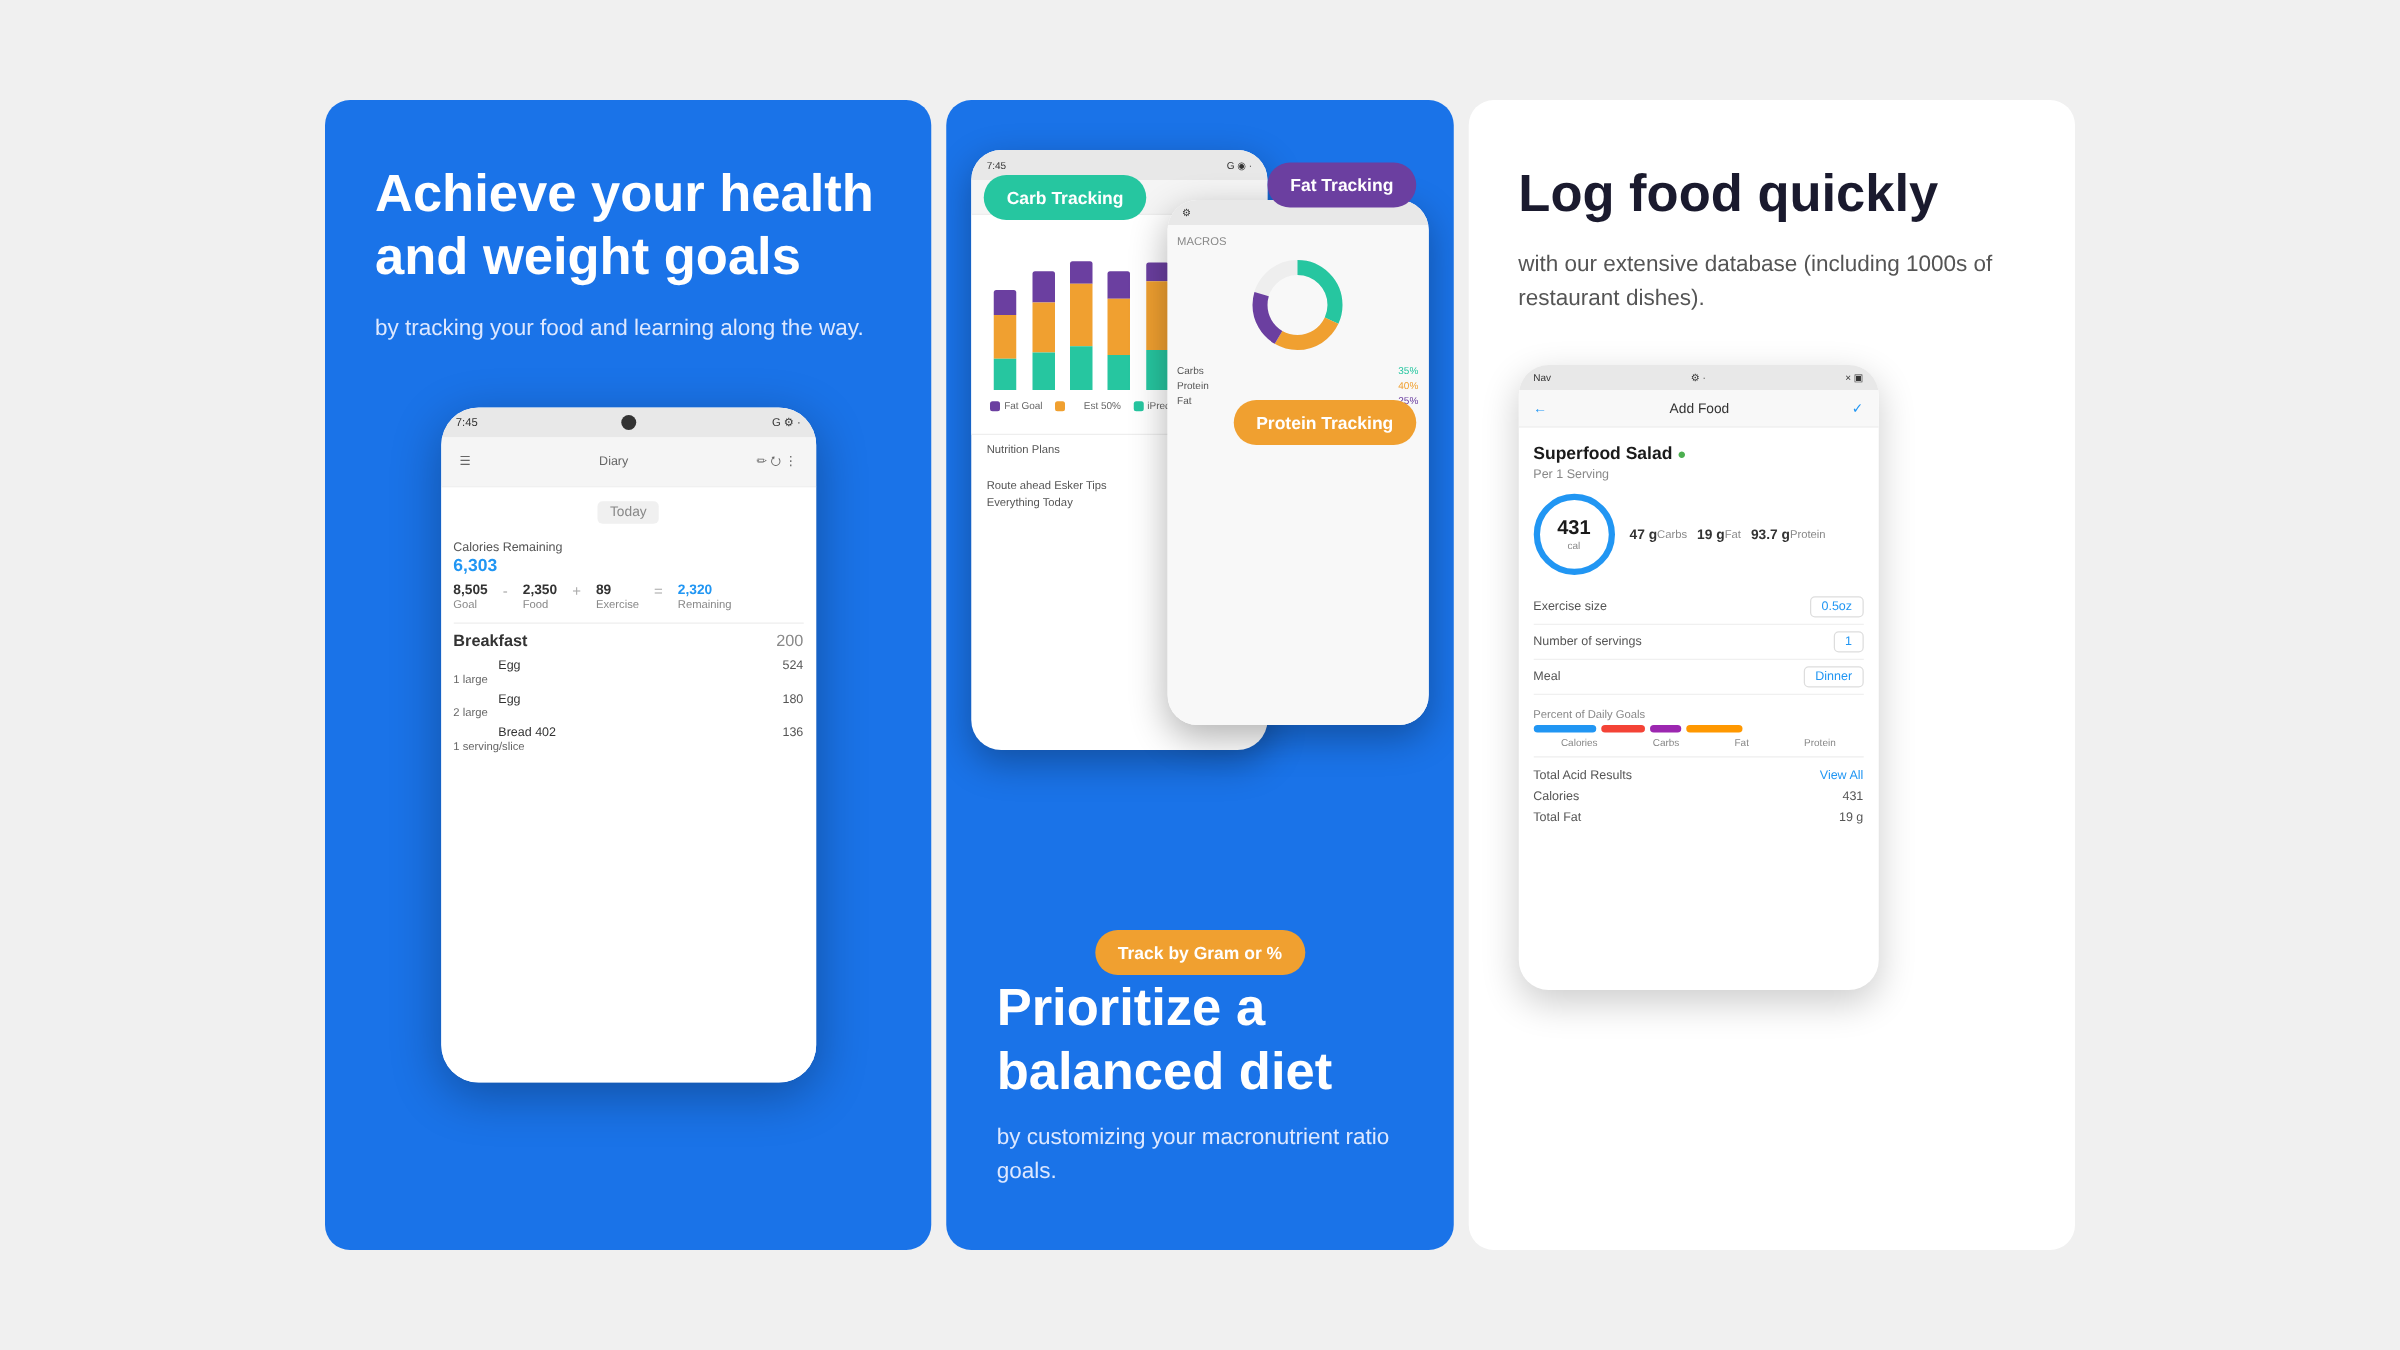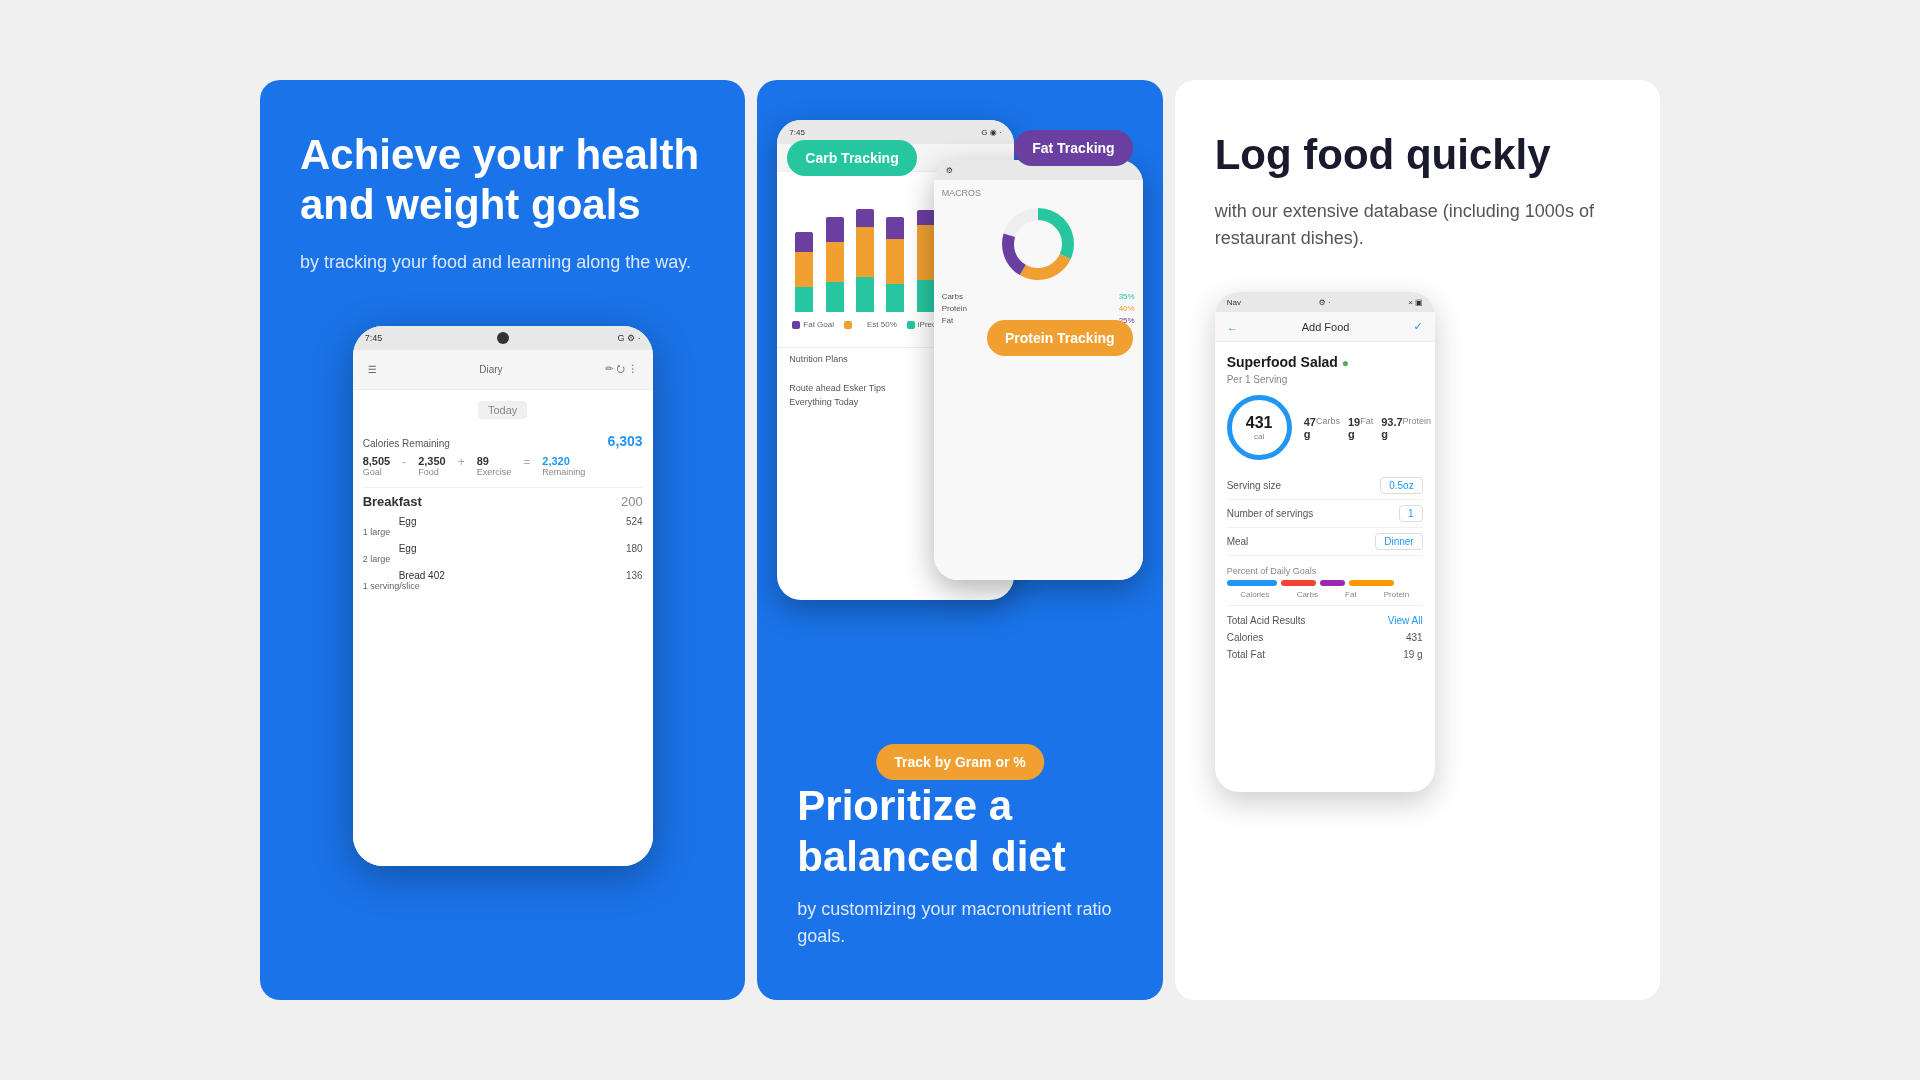--- a/index.html
+++ b/index.html
@@ -170,24 +170,25 @@
       background: #f0f0f0;
       padding: 3px 10px;
       border-radius: 4px;
       display: inline-block;
       margin-bottom: 8px;
     }
 
     .calorie-row {
       display: flex;
       justify-content: space-between;
-      align-items: flex-end;
+      align-items: flex-start;
       margin-bottom: 6px;
       font-size: 11px;
       color: #555;
+      flex-direction: column;
     }
 
     .calorie-remaining {
       color: #2196F3;
       font-weight: bold;
       font-size: 14px;
     }
 
     .calorie-values {
       display: flex;
@@ -306,21 +307,21 @@
     .badge-track {
       background: #f0a030;
       bottom: 220px;
       left: 50%;
       transform: translateX(-50%);
       white-space: nowrap;
     }
 
     
     .add-food-phone {
-      width: 220px;
+      width: 288px;
       height: 500px;
       background: #fff;
       border-radius: 24px;
       box-shadow: 0 10px 30px rgba(0,0,0,0.2);
       overflow: hidden;
       margin-top: 10px;
     }
 
     .af-header {
       background: #f8f8f8;
@@ -722,21 +723,21 @@
               <span class="af-macro-label">Fat</span>
             </div>
             <div class="af-macro-item">
               <span class="af-macro-val">93.7 g</span>
               <span class="af-macro-label">Protein</span>
             </div>
           </div>
         </div>
 
         <div class="af-field-row">
-          <span>Serving size</span>
+          <span>Exercise size</span>
           <span class="af-field-val">0.5oz</span>
         </div>
         <div class="af-field-row">
           <span>Number of servings</span>
           <span class="af-field-val">1</span>
         </div>
         <div class="af-field-row">
           <span>Meal</span>
           <span class="af-field-val">Dinner</span>
         </div>

